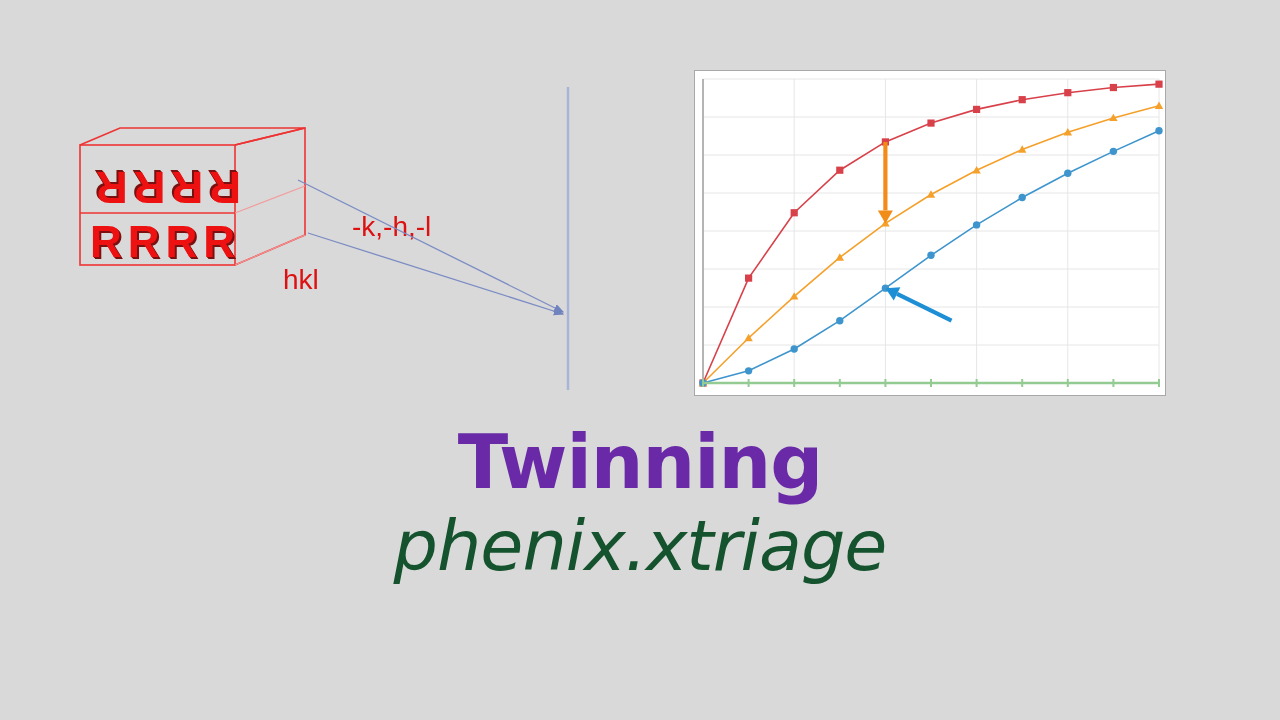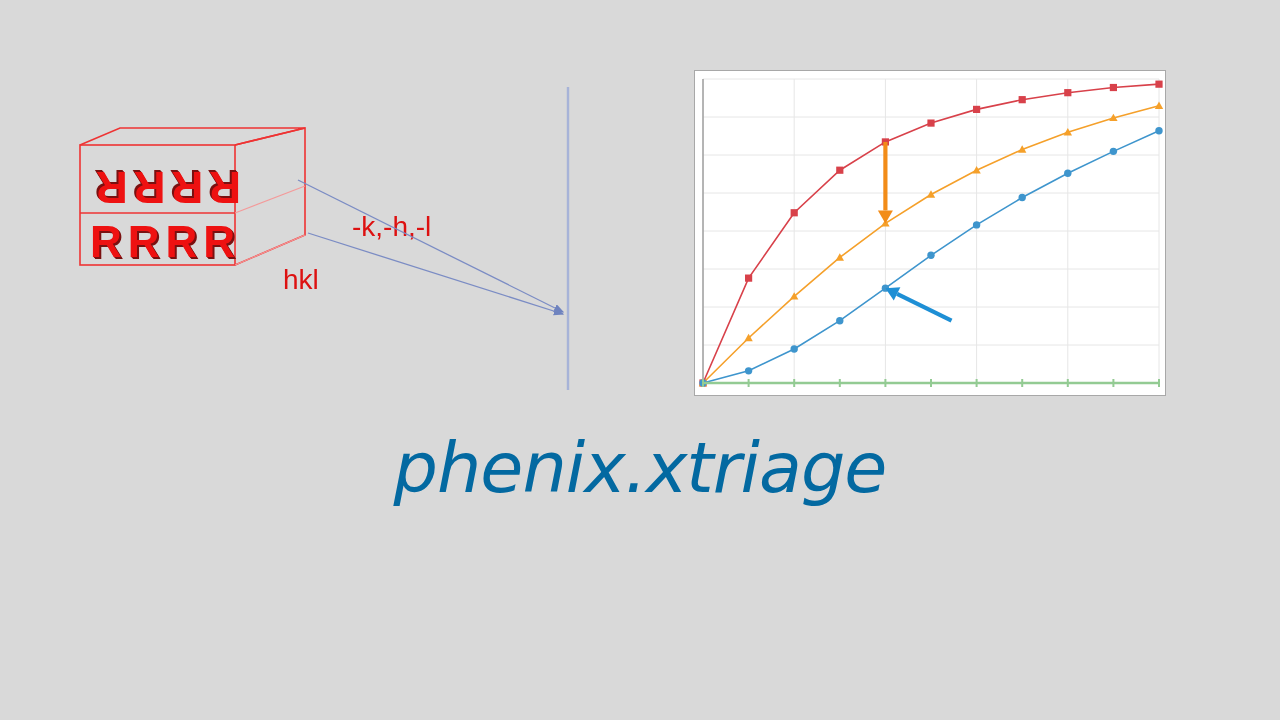--- a/index.html
+++ b/index.html
@@ -101,21 +101,21 @@
     color: #6a2aa8;
     line-height: 1.05;
     margin: 0;
     letter-spacing: -1px;
   }
   #slide-subtitle {
     font-family: "DejaVu Sans", sans-serif;
     font-style: italic;
     font-weight: normal;
     font-size: 70px;
-    color: #0369a1;
+    color: #14532d;
     line-height: 1.1;
     margin: 6px 0 0 0;
     letter-spacing: -1px;
   }
 </style>
 </head>
 <body>
 
 <div id="slide">
 
@@ -244,16 +244,17 @@
           </g>
           <g>
             <line x1="256.52" y1="249.68" x2="202.06485311126562" y2="222.8905714156571" stroke="#1e8fd5" stroke-width="4.2"></line>
             <polygon points="190.4,217.152 205.37556738952935,216.16084846685 198.7541388330019,229.62029436446417" fill="#1e8fd5"></polygon>
           </g>
         </g>
     </svg>
   </div>
 
   <div id="title-block">
+    <div id="slide-title">Twinning</div>
     <div id="slide-subtitle">phenix.xtriage</div>
   </div>
 
 </div>
 
 </body></html>

